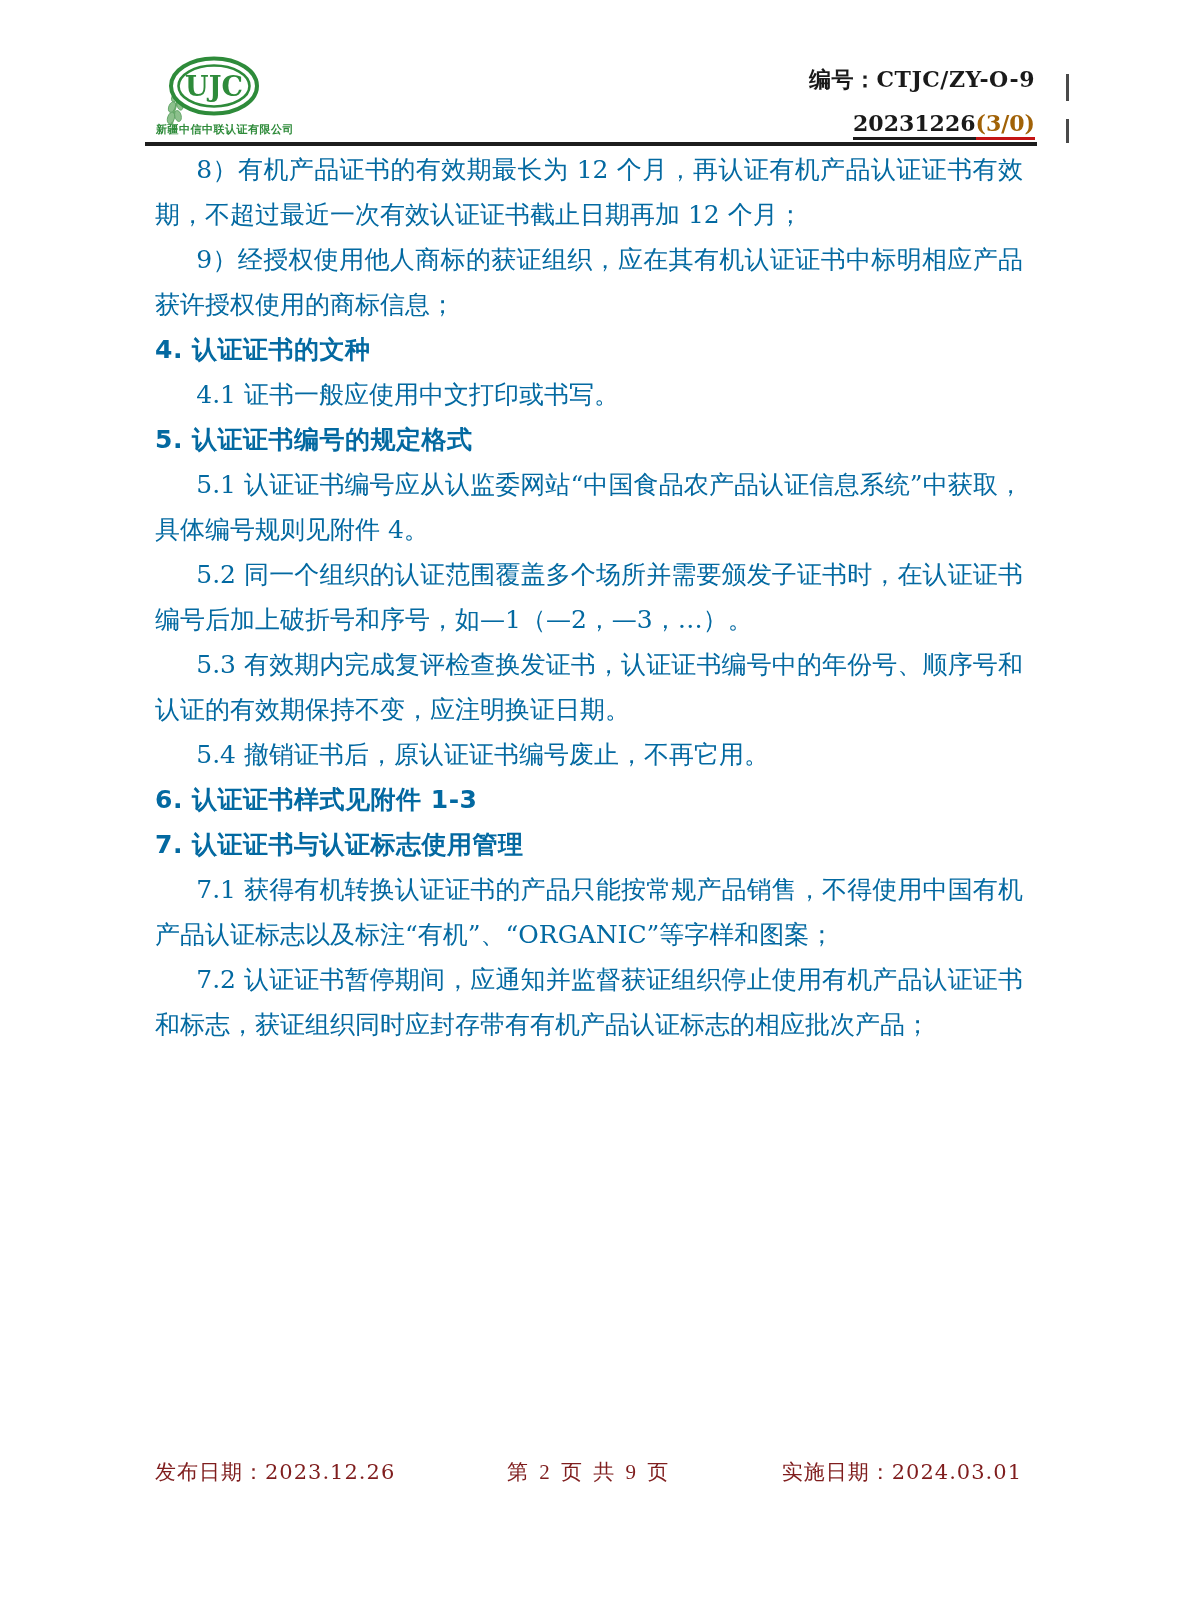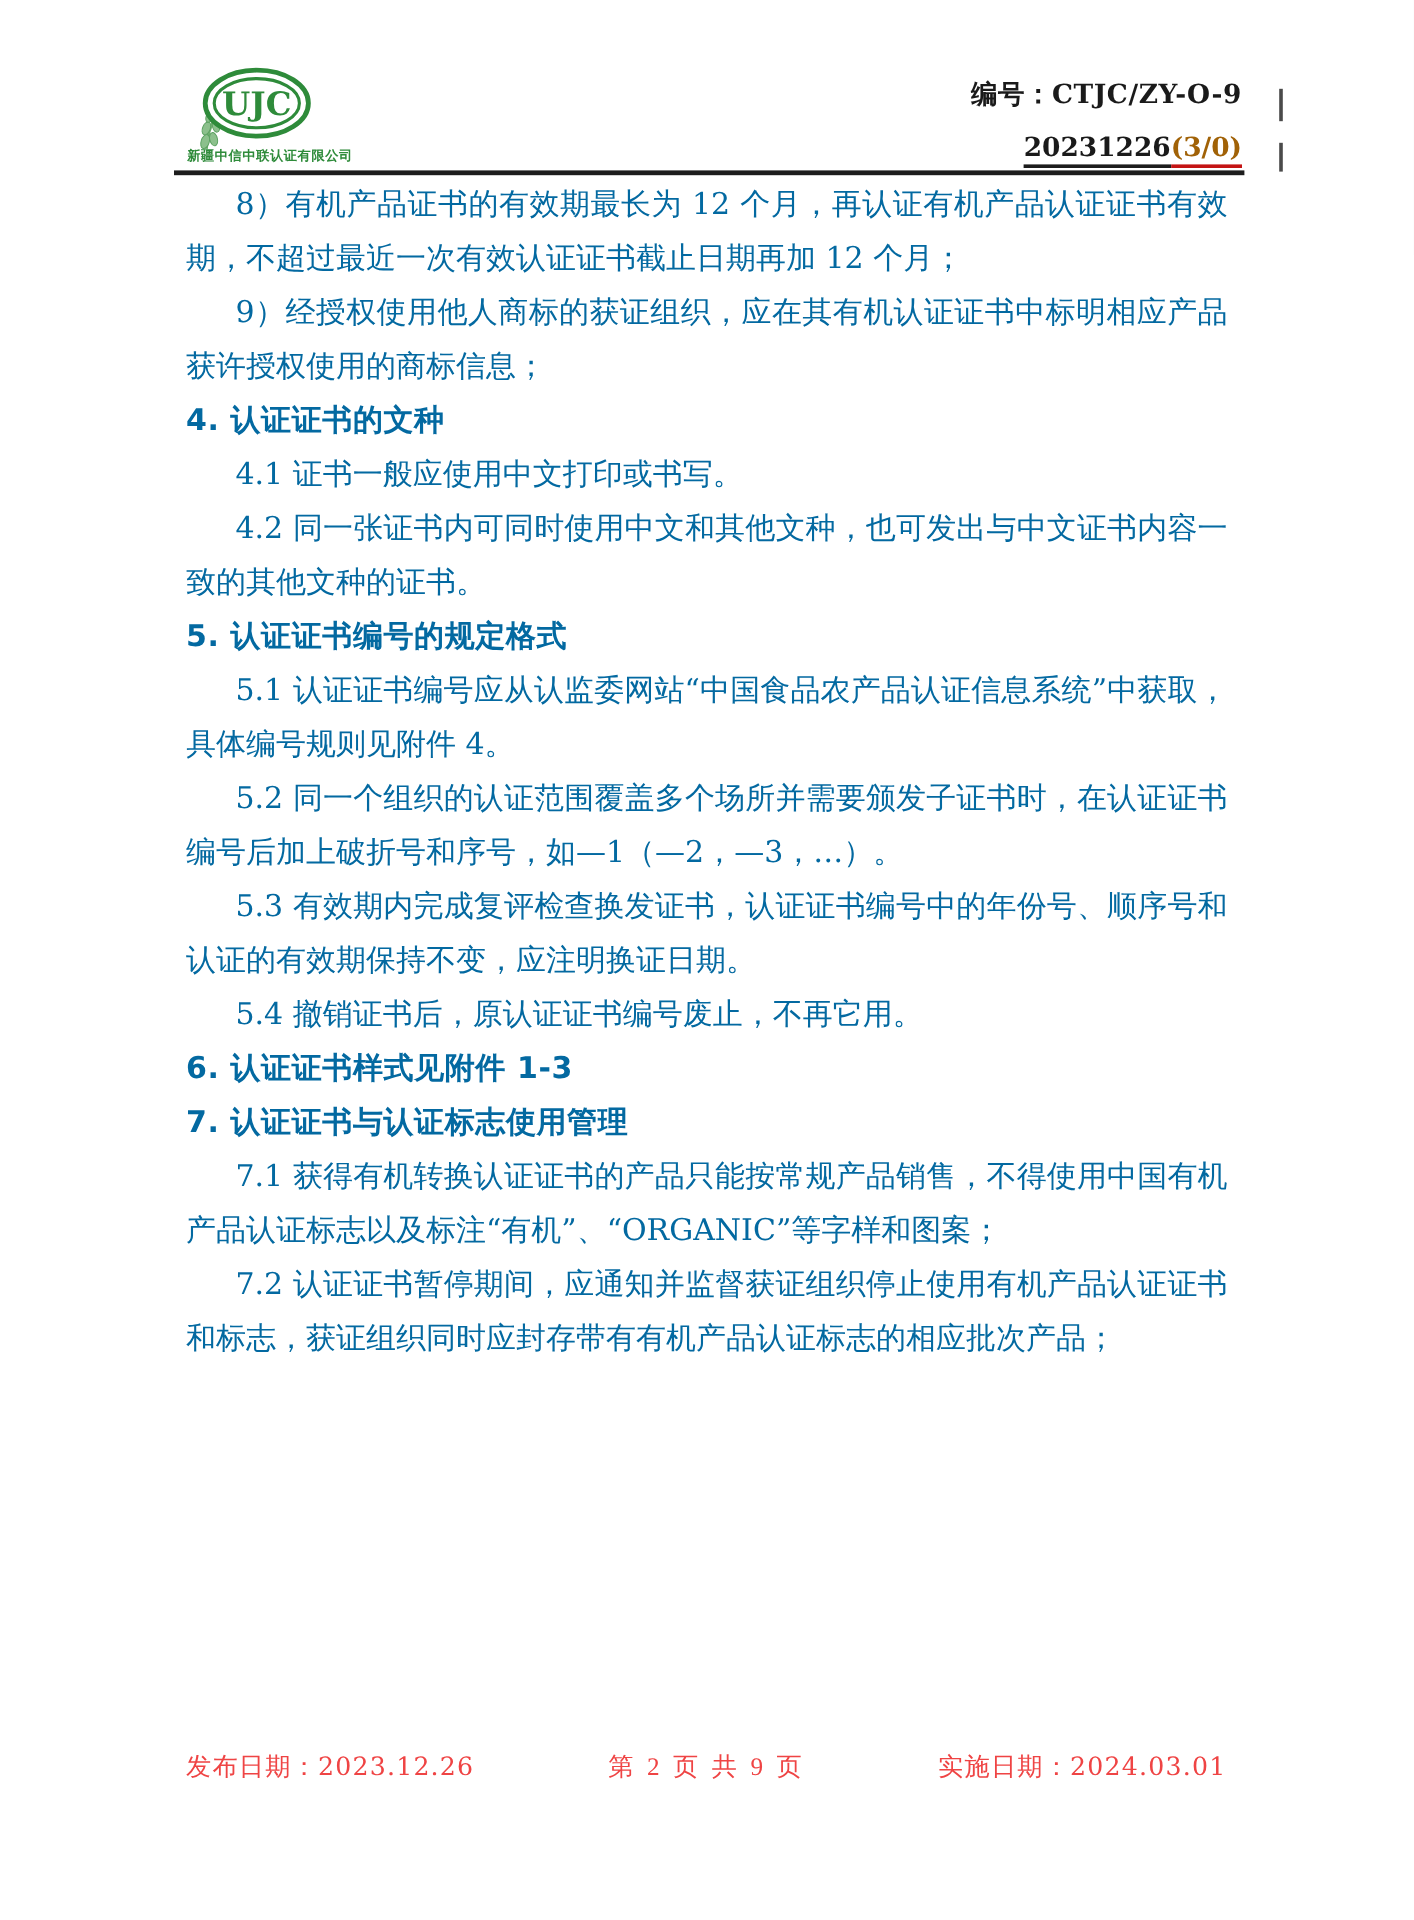--- a/index.html
+++ b/index.html
@@ -61,21 +61,21 @@
     text-indent:0;
     font-weight:bold;
     font-family:"DejaVu Sans", sans-serif;
     letter-spacing:0.5px;
   }
   
   .footer-item{
     position:absolute;top:1458px;
     font-size:21px;
     letter-spacing:1px;
-    color:#ef4444;
+    color:#7f1d1d;
     white-space:nowrap;
   }
   .f-left{left:155px;}
   .f-center{left:0;width:1178px;text-align:center;letter-spacing:3px;font-family:Liberation Serif, serif;}
   .f-right{right:156px;}
 </style>
 </head>
 <body>
 
 <div class="page">
@@ -107,21 +107,20 @@
 
   <div class="binding-mark bm1"></div>
   <div class="binding-mark bm2"></div>
   <div class="header-rule"></div>
 
   <main class="content">
     <p class="para">8）有机产品证书的有效期最长为 12 个月，再认证有机产品认证证书有效期，不超过最近一次有效认证证书截止日期再加 12 个月；</p>
     <p class="para">9）经授权使用他人商标的获证组织，应在其有机认证证书中标明相应产品获许授权使用的商标信息；</p>
     <p class="heading">4. 认证证书的文种</p>
     <p class="para">4.1 证书一般应使用中文打印或书写。</p>
-    <p class="para">4.2 同一张证书内可同时使用中文和其他文种，也可发出与中文证书内容一致的其他文种的证书。</p>
     <p class="heading">5. 认证证书编号的规定格式</p>
     <p class="para">5.1 认证证书编号应从认监委网站“中国食品农产品认证信息系统”中获取，具体编号规则见附件 4。</p>
     <p class="para">5.2 同一个组织的认证范围覆盖多个场所并需要颁发子证书时，在认证证书编号后加上破折号和序号，如—1（—2，—3，…）。</p>
     <p class="para">5.3 有效期内完成复评检查换发证书，认证证书编号中的年份号、顺序号和认证的有效期保持不变，应注明换证日期。</p>
     <p class="para">5.4 撤销证书后，原认证证书编号废止，不再它用。</p>
     <p class="heading">6. 认证证书样式见附件 1-3</p>
     <p class="heading">7. 认证证书与认证标志使用管理</p>
     <p class="para">7.1 获得有机转换认证证书的产品只能按常规产品销售，不得使用中国有机产品认证标志以及标注“有机”、“ORGANIC”等字样和图案；</p>
     <p class="para">7.2 认证证书暂停期间，应通知并监督获证组织停止使用有机产品认证证书和标志，获证组织同时应封存带有有机产品认证标志的相应批次产品；</p>
   </main>

